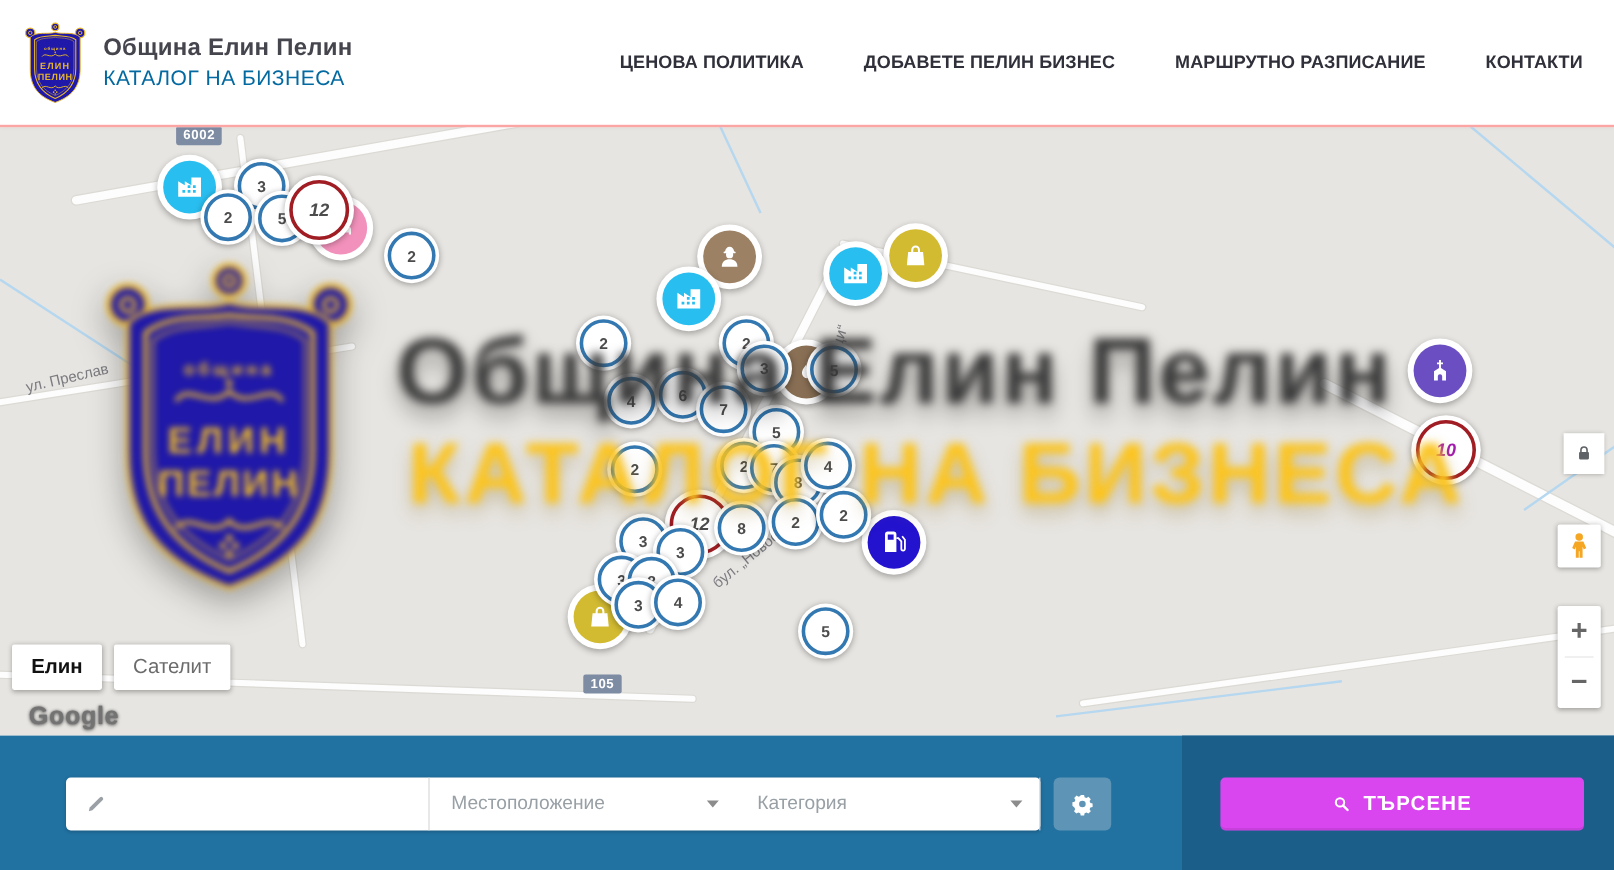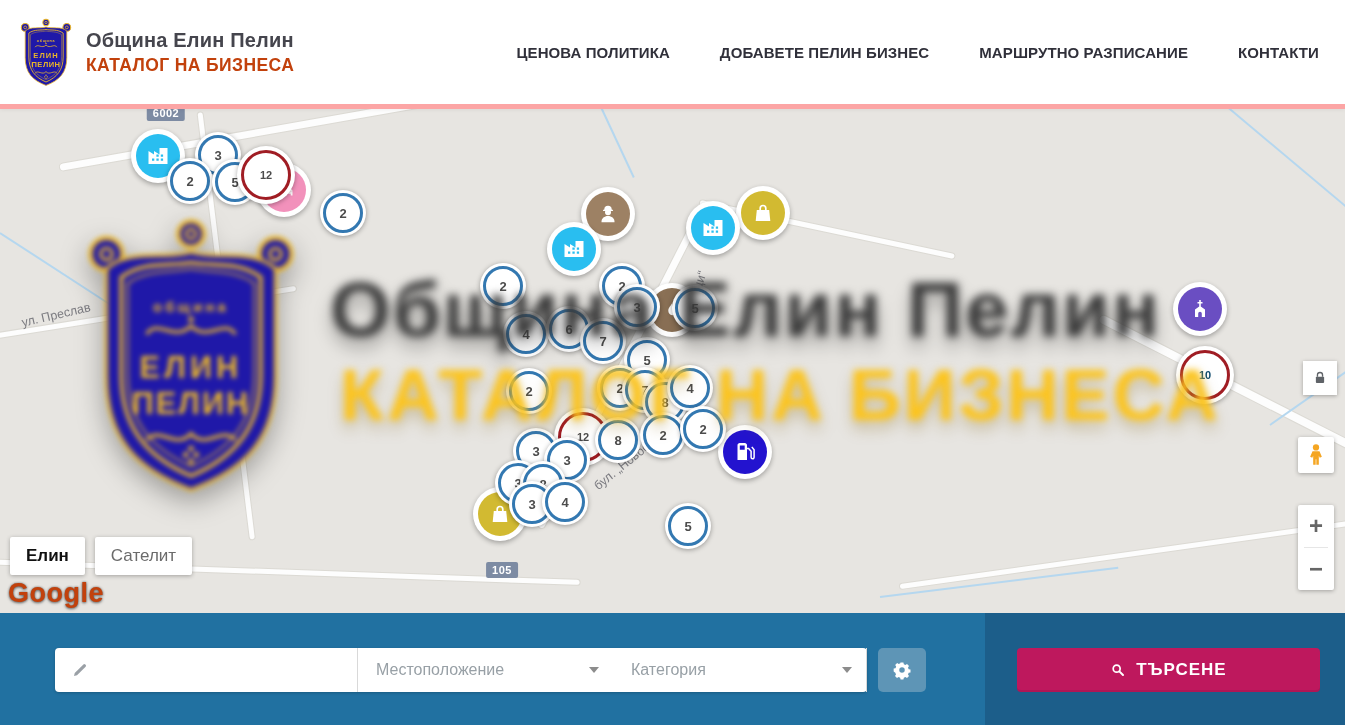--- a/index.html
+++ b/index.html
@@ -1,59 +1,59 @@
 <!DOCTYPE html>
 <html><head>
 <meta charset="utf-8">
 <style>
   html,body{margin:0;padding:0;}
   body{width:1345px;height:725px;overflow:hidden;font-family:"Liberation Sans",sans-serif;background:#fff;position:relative;}
   button{font-family:"Liberation Sans",sans-serif;border:none;background:none;padding:0;cursor:pointer;}
 
   
-  .header{position:absolute;left:0;top:0;width:1345px;height:104px;background:#fff;border-bottom:5px solid #fca5a5;box-shadow:0 1px 4px rgba(0,0,0,.06);z-index:200;display:flex;align-items:center;justify-content:space-between;}
+  .header{position:absolute;left:0;top:0;width:1345px;height:104px;background:#fff;border-bottom:2px solid #fca5a5;box-shadow:0 1px 4px rgba(0,0,0,.06);z-index:200;display:flex;align-items:center;justify-content:space-between;}
   .logo{display:flex;align-items:center;margin-left:20px;cursor:pointer;}
   .logo-crest{width:52px;height:69px;}
   .logo-text{margin-left:14px;}
   .logo-title{font-size:20px;font-weight:700;color:#45454d;letter-spacing:.2px;}
-  .logo-subtitle{font-size:17.5px;font-weight:700;color:#c2410c;letter-spacing:.4px;margin-top:3px;}
+  .logo-subtitle{font-size:17.5px;font-weight:400;color:#0369a1;letter-spacing:.4px;margin-top:3px;}
   .nav{display:flex;align-items:flex-start;gap:50px;margin-right:26px;}
   .nav a{font-size:15px;font-weight:700;color:#30303a;text-decoration:none;letter-spacing:.1px;cursor:pointer;}
 
   
   .map{position:absolute;left:0;top:104px;width:1345px;height:509px;background:#e7e5e1;overflow:hidden;}
   .layer{position:absolute;inset:0;}
   .road{position:absolute;height:7px;background:#fdfdfd;border-radius:4px;transform-origin:0 50%;box-shadow:0 0 0 1px rgba(210,208,200,.5);}
   .stream{position:absolute;height:2px;background:#b5d7ef;transform-origin:0 50%;}
   .shield{position:absolute;transform:translate(-50%,-50%);background:#7d8ba3;color:#fff;font-size:11px;font-weight:700;padding:2px 6px;border-radius:2px;letter-spacing:.5px;z-index:5;}
   .street{position:absolute;color:#7b7b80;font-size:12.5px;white-space:nowrap;z-index:5;}
 
   
   .cluster{position:absolute;z-index:20;background:#fff;border-radius:50%;width:46px;height:46px;box-shadow:0 1px 5px rgba(0,0,0,.35);display:flex;align-items:center;justify-content:center;}
   .cluster.big{width:58px;height:58px;}
   .cluster .ring{width:34px;height:34px;border:3px solid #3378b1;border-radius:50%;display:flex;align-items:center;justify-content:center;font-weight:700;font-size:13px;color:#4c4c4c;}
-  .cluster.big .ring{width:44px;height:44px;border-width:3.5px;font-size:11px;}
+  .cluster.big .ring{width:44px;height:44px;border-width:3.5px;font-size:15px;font-style:italic;}
   .pin{position:absolute;z-index:10;width:54px;height:54px;}
   .pin.above{z-index:60;}
   .pin .tail{position:absolute;left:50%;top:33px;transform:translateX(-50%);width:0;height:0;border:11px solid transparent;border-top:20px solid #fff;}
   .pin .bubble{position:absolute;inset:0;background:#fff;border-radius:50%;box-shadow:0 2px 5px rgba(0,0,0,.3);display:flex;align-items:center;justify-content:center;}
   .pin .dot{width:44px;height:44px;border-radius:50%;display:flex;align-items:center;justify-content:center;}
   .picon{width:24px;height:24px;}
 
   
   .wm-crest{position:absolute;left:85px;top:112px;width:212px;height:280px;z-index:50;filter:blur(2.5px) drop-shadow(0 10px 14px rgba(0,0,0,.35));pointer-events:none;}
   .wm-crest svg{width:100%;height:100%;}
   .wm1{position:absolute;left:330px;top:160px;z-index:50;font-size:78px;font-weight:700;letter-spacing:2px;color:#3a3a3a;white-space:nowrap;filter:blur(4px);text-shadow:0 10px 16px rgba(0,0,0,.35);pointer-events:none;}
   .wm2{position:absolute;left:340px;top:250px;z-index:50;font-size:72px;font-weight:700;letter-spacing:3px;color:#fcc41d;white-space:nowrap;filter:blur(3.5px);text-shadow:0 8px 14px rgba(130,95,0,.35);pointer-events:none;}
 
   
   .maptype{position:absolute;left:10px;bottom:38px;display:flex;gap:10px;z-index:100;}
   .mt-btn{height:38px;background:#fff;border-radius:2px;box-shadow:0 1px 4px rgba(0,0,0,.3);font-size:17px;color:#6b6b6b;padding:0 16px;}
   .mt-btn.active{font-weight:700;color:#111;}
-  .glogo{position:absolute;left:8px;bottom:4px;z-index:100;color:#c2410c;font-size:27px;font-weight:700;letter-spacing:.5px;text-shadow:0 1px 3px rgba(90,90,90,.9),0 0 2px rgba(90,90,90,.7);cursor:pointer;}
+  .glogo{position:absolute;left:24px;bottom:4px;z-index:100;color:#737373;font-size:21px;font-weight:700;letter-spacing:.5px;text-shadow:0 1px 3px rgba(90,90,90,.9),0 0 2px rgba(90,90,90,.7);cursor:pointer;}
   .attrib{position:absolute;right:4px;bottom:2px;z-index:100;display:flex;gap:3px;font-size:11px;color:#2b2b2b;}
   .attrib span{background:rgba(248,248,248,.8);padding:2px 5px;white-space:nowrap;}
   .lockbtn{position:absolute;right:8px;top:257px;width:34px;height:34px;background:#fff;box-shadow:0 1px 4px rgba(0,0,0,.3);z-index:100;display:flex;align-items:center;justify-content:center;}
   .pegman{position:absolute;right:11px;top:333px;width:36px;height:36px;background:#fff;border-radius:2px;box-shadow:0 1px 4px rgba(0,0,0,.3);z-index:100;display:flex;align-items:center;justify-content:center;}
   .zoomctl{position:absolute;right:11px;top:401px;width:36px;background:#fff;border-radius:2px;box-shadow:0 1px 4px rgba(0,0,0,.3);z-index:100;display:flex;flex-direction:column;align-items:center;}
   .zoomctl button{width:36px;height:42px;font-size:24px;font-weight:700;color:#666;}
   .zdiv{width:24px;height:1px;background:#e6e6e6;}
   .s16{width:16px;height:16px;}
   .s18{width:18px;height:18px;}
   .s20{width:20px;height:20px;}
@@ -66,21 +66,21 @@
   .sec{display:flex;align-items:center;cursor:pointer;}
   .sec1{width:303px;border-right:1px solid #d9d9d9;padding-left:16px;box-sizing:border-box;}
   .sec2{width:254px;border-right:1px solid #d9d9d9;padding:0 14px 0 18px;box-sizing:border-box;justify-content:space-between;}
   .sec3{width:255px;padding:0 14px 0 18px;box-sizing:border-box;justify-content:space-between;}
   .pencil{color:#9aa0a6;margin-right:10px;flex:none;}
   .sec1 input{border:none;outline:none;font-size:16px;color:#555;width:240px;font-family:"Liberation Sans",sans-serif;}
   .sec1 input::placeholder{color:#98a0a6;}
   .selval{font-size:16px;color:#98a0a6;}
   .caret{width:0;height:0;border-left:5px solid transparent;border-right:5px solid transparent;border-top:6px solid #8c8c8c;}
   .gearbtn{position:absolute;left:878px;top:35px;width:48px;height:44px;background:#5e95b6;border-radius:5px;display:flex;align-items:center;justify-content:center;}
-  .searchbtn{position:absolute;left:1017px;top:35px;width:303px;height:44px;background:#be185d;border-radius:4px;display:flex;align-items:center;justify-content:center;gap:10px;color:#fff;box-shadow:inset 0 -2px 0 rgba(0,0,0,.08);}
+  .searchbtn{position:absolute;left:1017px;top:35px;width:303px;height:44px;background:#d946ef;border-radius:4px;display:flex;align-items:center;justify-content:center;gap:10px;color:#fff;box-shadow:inset 0 -2px 0 rgba(0,0,0,.08);}
   .searchbtn span{font-size:17px;font-weight:700;letter-spacing:1px;color:#fff;}
   .hidden-defs{position:absolute;width:0;height:0;overflow:hidden;}
 </style>
 </head>
 <body>
 
 <svg class="hidden-defs" aria-hidden="true">
   <defs>
     <symbol id="crest" viewBox="0 0 200 265">
       <circle cx="20" cy="36" r="15" fill="#1f18a8" stroke="#e9b62a" stroke-width="4"></circle>
@@ -384,21 +384,21 @@
       <div class="cluster" style="left: 509px; top: 377px;">
         <div class="ring" style="border-color: rgb(51, 120, 177); color: rgb(76, 76, 76);">3</div>
       </div>
       <div class="cluster" style="left: 542px; top: 375px;">
         <div class="ring" style="border-color: rgb(51, 120, 177); color: rgb(76, 76, 76);">4</div>
       </div>
       <div class="cluster" style="left: 665px; top: 399px;">
         <div class="ring" style="border-color: rgb(51, 120, 177); color: rgb(76, 76, 76);">5</div>
       </div>
       <div class="cluster big" style="left: 1176px; top: 242px;">
-        <div class="ring" style="border-color: rgb(160, 29, 36); color: #0c4a6e;">10</div>
+        <div class="ring" style="border-color: rgb(160, 29, 36); color: #a21caf;">10</div>
       </div>
     </div>
 
   <div class="wm-crest">
     <svg>
         <use href="#crest"></use>
       </svg>
   </div>
   <div class="wm1">Община Елин Пелин</div>
   <div class="wm2">КАТАЛОГ НА БИЗНЕСА</div>

